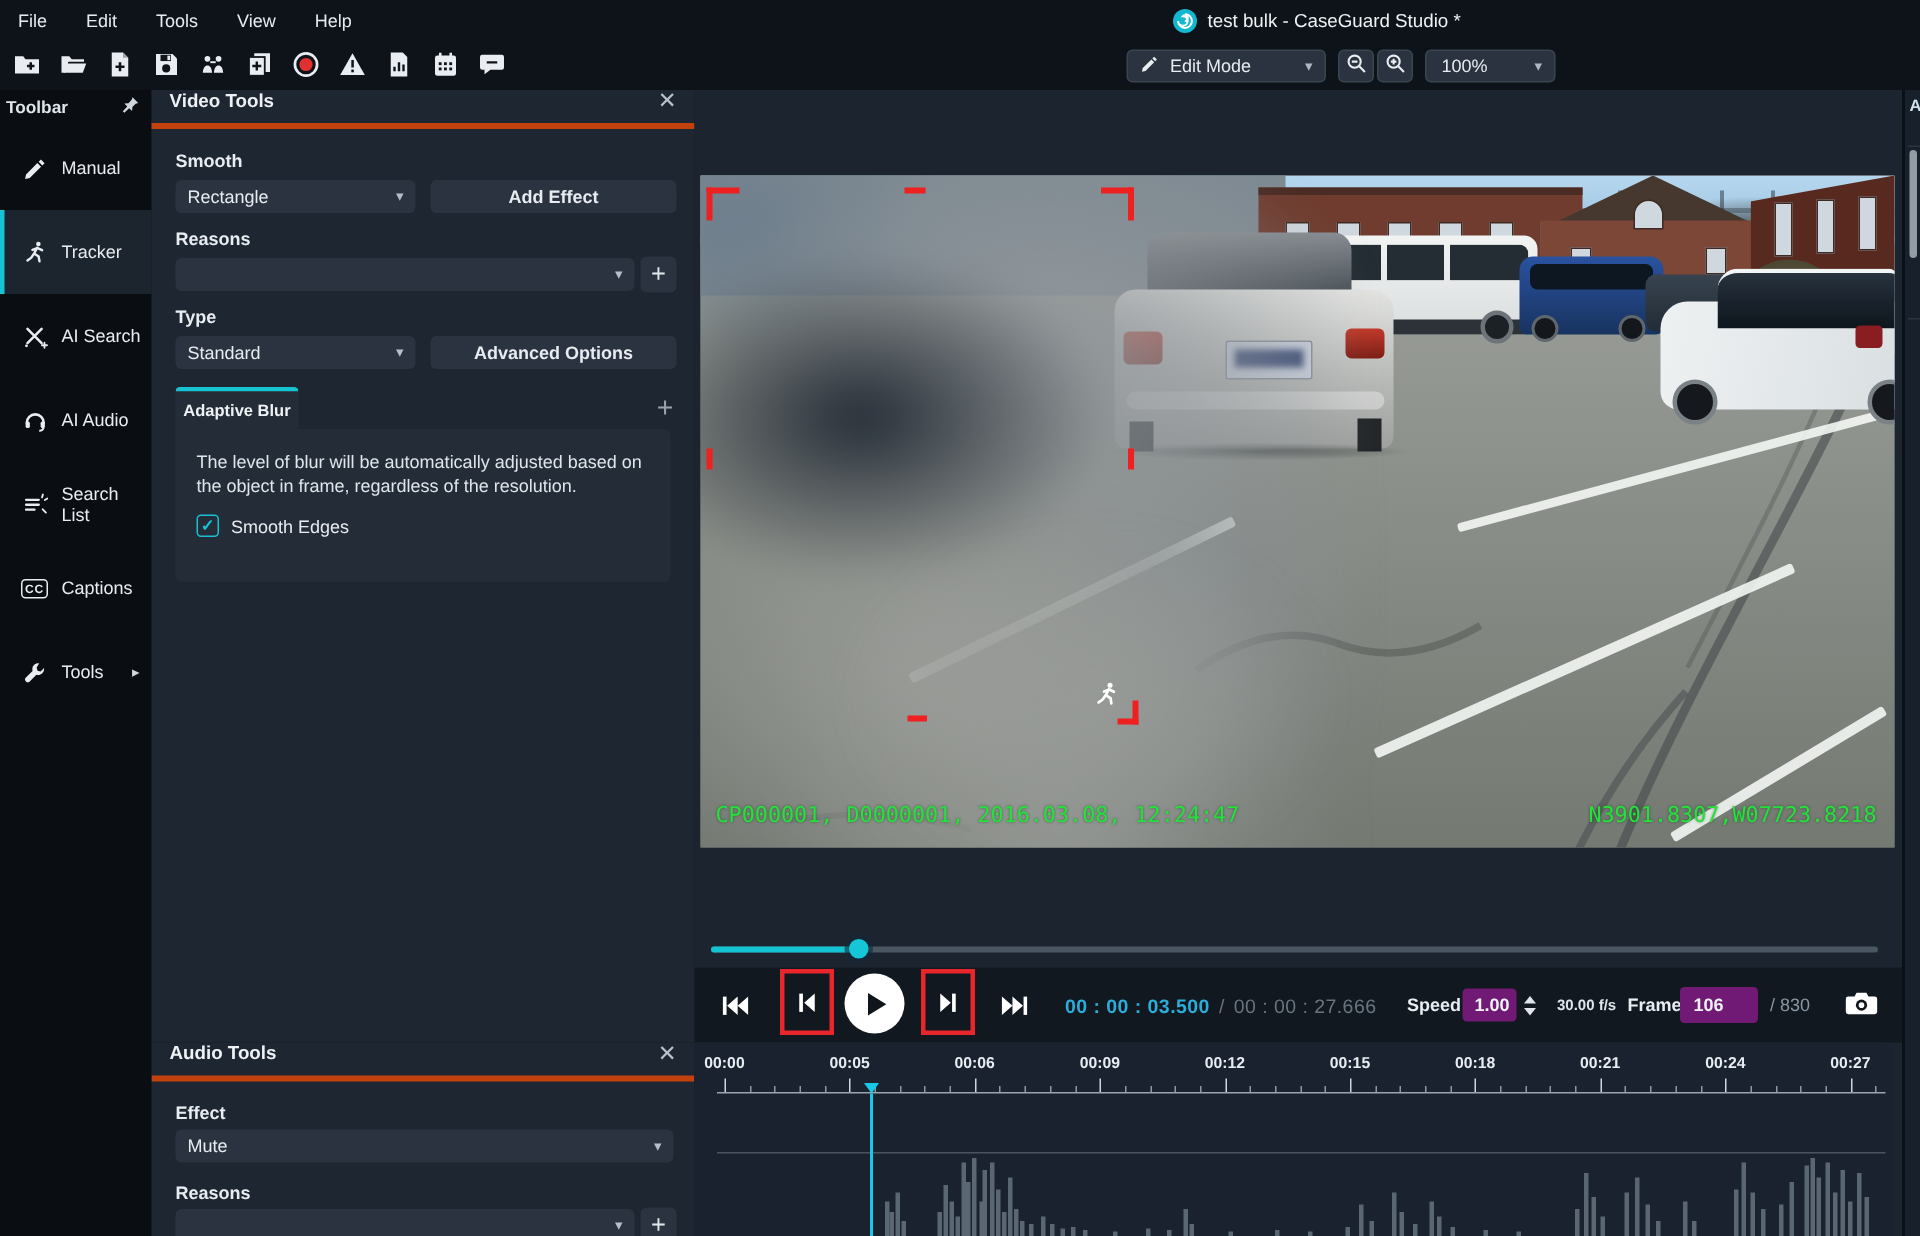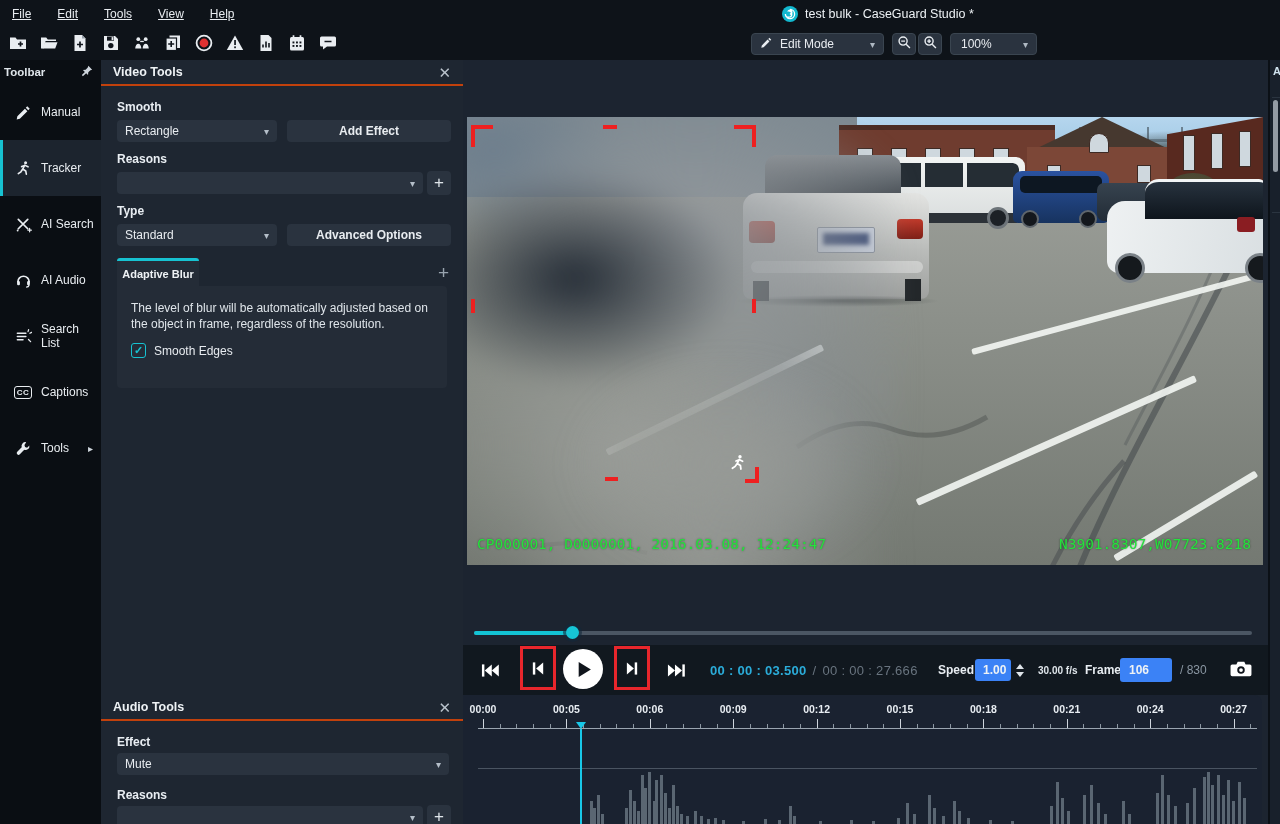--- a/index.html
+++ b/index.html
@@ -2,21 +2,21 @@
 <html><head>
 <meta charset="utf-8">
 <style>
   html,body{margin:0;padding:0;background:#0b0f14;}
   *{box-sizing:border-box;font-family:"Liberation Sans",sans-serif;-webkit-font-smoothing:antialiased;}
   .app{position:relative;width:1280px;height:824px;background:#0e1319;overflow:hidden;color:#e8ecf0;}
 
   
   .menubar{position:absolute;left:0;top:0;width:1280px;height:28px;background:#0e1319;}
   .menu-items{position:absolute;left:12px;top:0;height:28px;display:flex;gap:26px;align-items:center;}
-  .menu-item{font-size:12px;color:#e8ecf0;cursor:default;text-decoration:underline;}
+  .menu-item{font-size:12px;color:#e8ecf0;cursor:default;}
   .title-group{position:absolute;left:782px;top:0;height:28px;display:flex;align-items:center;gap:7px;}
   .title-group svg{display:block;}
   .app-title{font-size:12.5px;color:#eef2f5;}
 
   
   .iconbar{position:absolute;left:0;top:28px;width:1280px;height:32px;background:#0e1319;}
   .tool-icons{position:absolute;left:7px;top:3px;display:flex;gap:9px;}
   .tool-btn{width:22px;height:24px;display:flex;align-items:center;justify-content:center;border-radius:3px;cursor:pointer;}
   .tool-btn svg{width:18px;height:18px;display:block;}
   .viewctl{position:absolute;top:5px;height:22px;background:#2a333f;border:1px solid #3a4550;border-radius:4px;display:flex;align-items:center;font-size:12px;color:#e8ecf0;}
@@ -36,21 +36,21 @@
   .sb-item .sbicon{width:18px;display:flex;justify-content:center;}
   .sb-item .sbicon svg{width:17px;height:17px;}
   .sb-label{font-size:12px;color:#e8ecf0;}
   .sb-item.selected{background:#1c242e;}
   .sb-item.selected::before{content:"";position:absolute;left:0;top:0;width:3px;height:100%;background:#17c2d1;}
   .sb-more{margin-left:auto;margin-right:8px;color:#cfd6dd;font-size:10px;}
   .cc-badge{border:1.6px solid #e9edf1;border-radius:3px;font-size:8px;font-weight:bold;color:#e9edf1;padding:1px 2px;letter-spacing:.5px;}
 
   
   .panel{position:absolute;background:#1e2631;}
-  .panel-header{position:relative;height:26px;display:flex;align-items:center;padding:0 12px;border-bottom:2px solid #c2410c;}
+  .panel-header{position:relative;height:26px;display:flex;padding:0 12px;border-bottom:4px solid #c2410c;}
   .panel-title{font-size:12.5px;font-weight:bold;color:#eef2f5;}
   .panel-close{margin-left:auto;color:#b9c2cb;font-size:15px;line-height:1;cursor:pointer;}
   .flabel{position:absolute;left:16px;font-size:12px;font-weight:bold;color:#e8edf2;}
   .fselect{position:absolute;height:22px;background:#2a333f;border-radius:4px;display:flex;align-items:center;padding:0 8px;font-size:12px;color:#e8ecf0;cursor:pointer;}
   .fselect .caret{margin-left:auto;color:#b4bec8;font-size:10px;}
   .fbutton{position:absolute;height:22px;background:#2a333f;border-radius:4px;display:flex;align-items:center;justify-content:center;font-size:12px;font-weight:bold;color:#e8ecf0;cursor:pointer;}
   .fplus{position:absolute;width:24px;height:24px;background:#2a333f;border-radius:4px;display:flex;align-items:center;justify-content:center;font-size:17px;color:#dfe5ea;cursor:pointer;}
   #video-tools{left:101px;top:60px;width:362px;height:635px;}
   #audio-tools{left:101px;top:695px;width:362px;height:129px;overflow:hidden;}
   .tab-active{position:absolute;left:16px;top:198px;width:82px;height:28px;background:#242c37;border-top:3px solid #17c2d1;border-radius:3px 3px 0 0;display:flex;align-items:center;justify-content:center;font-size:11px;font-weight:bold;color:#eef2f5;cursor:pointer;}
@@ -101,21 +101,21 @@
   .seek-progress{position:absolute;left:0;top:5px;height:4px;border-radius:2px;background:#13c3d4;}
   .seek-thumb{position:absolute;top:0;width:13px;height:13px;border-radius:50%;background:#16c5d6;box-shadow:0 0 0 3px rgba(18,40,58,.6);}
   .controls{position:absolute;left:0;top:585px;width:805px;height:50px;background:#11181f;}
   .tr-btn{position:absolute;top:15px;width:26px;height:20px;display:flex;align-items:center;justify-content:center;cursor:pointer;}
   .tr-btn svg{height:15px;}
   .red-frame{position:absolute;top:1px;width:36px;height:44px;border:3px solid #e8262c;display:flex;align-items:center;justify-content:center;cursor:pointer;}
   .play-btn{position:absolute;left:100px;top:4px;width:40px;height:40px;border-radius:50%;background:#fff;display:flex;align-items:center;justify-content:center;cursor:pointer;}
   .time-display{position:absolute;left:247px;top:0;height:50px;display:flex;align-items:center;font-size:13px;font-weight:bold;letter-spacing:.3px;}
   .time-cur{color:#2bacd9;} .time-sep{color:#69747f;margin:0 6px;font-weight:normal;} .time-total{color:#69747f;font-weight:normal;}
   .lbl{position:absolute;top:0;height:50px;display:flex;align-items:center;font-size:12px;font-weight:bold;color:#e8edf2;}
-  .numbox{position:absolute;background:#3b82f6;border:none;border-radius:3px;color:#eef2f5;font-size:12px;font-weight:bold;font-family:"Liberation Sans",sans-serif;}
+  .numbox{position:absolute;background:#701a75;border:none;border-radius:3px;color:#eef2f5;font-size:12px;font-weight:bold;font-family:"Liberation Sans",sans-serif;}
   .stepper{position:absolute;left:550px;top:13px;width:14px;height:24px;display:flex;flex-direction:column;align-items:center;justify-content:center;gap:3px;cursor:pointer;}
   .arr-up{width:0;height:0;border-left:4px solid transparent;border-right:4px solid transparent;border-bottom:5px solid #dfe5ea;}
   .arr-dn{width:0;height:0;border-left:4px solid transparent;border-right:4px solid transparent;border-top:5px solid #dfe5ea;}
   .fps{position:absolute;left:575px;top:0;height:50px;display:flex;align-items:center;font-size:10px;font-weight:bold;color:#dfe5ea;}
   .ftotal{position:absolute;left:717px;top:0;height:50px;display:flex;align-items:center;font-size:12px;color:#8a96a2;}
   .cam-btn{position:absolute;left:767px;top:15px;width:24px;height:20px;cursor:pointer;}
 
   
   .timeline{position:absolute;left:0;top:635px;width:799px;height:129px;background:#1a2230;border-radius:0 8px 0 0;overflow:hidden;}
   .tl-label{position:absolute;top:8px;transform:translateX(-50%);font-size:10.5px;font-weight:bold;color:#e8edf2;}

